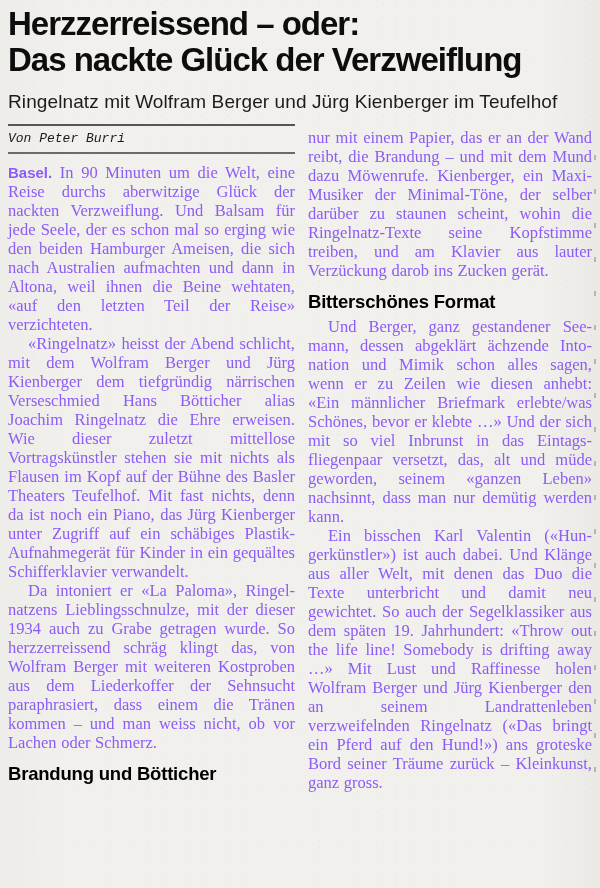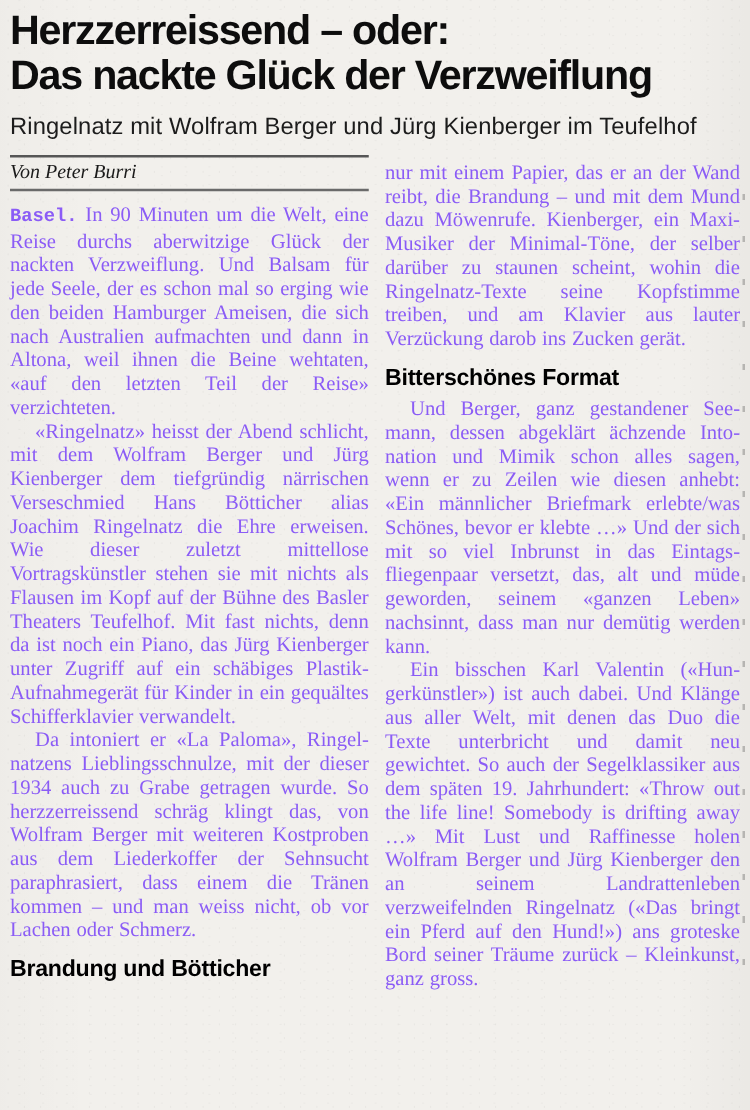--- a/index.html
+++ b/index.html
@@ -61,42 +61,42 @@
   .col-left  { width: 287px; }
   .col-right { width: 284px; padding-top: 4px; }
 
   .byline-box {
     border-top: 2px solid #565656;
     border-bottom: 2px solid #6a6a6a;
     padding: 2px 0 3px 0;
     margin-bottom: 9px;
   }
   .byline {
-    font-family: Liberation Serif, serif;
+    font-family: Liberation Mono, monospace;
     font-style: italic;
-    font-size: 16px;
+    font-size: 13px;
     line-height: 20px;
     color: #1a1a1a;
   }
 
   .para {
     margin: 0;
     font-family: "Liberation Serif", serif;
     font-size: 16.5px;
     line-height: 19px;
     text-align: justify;
     word-spacing: 0.5px;
     hyphens: manual;
     -webkit-hyphens: manual;
     color: #8b5cf6;
   }
   .para.indent { text-indent: 20px; }
 
   .lead {
-    font-family: Liberation Mono, monospace;
+    font-family: Liberation Sans, sans-serif;
     font-weight: bold;
     font-size: 15px;
   }
 
   .subhead {
     margin: 12px 0 5px 0;
     font-family: "Liberation Sans", sans-serif;
     font-weight: bold;
     font-size: 18.5px;
     line-height: 20px;

